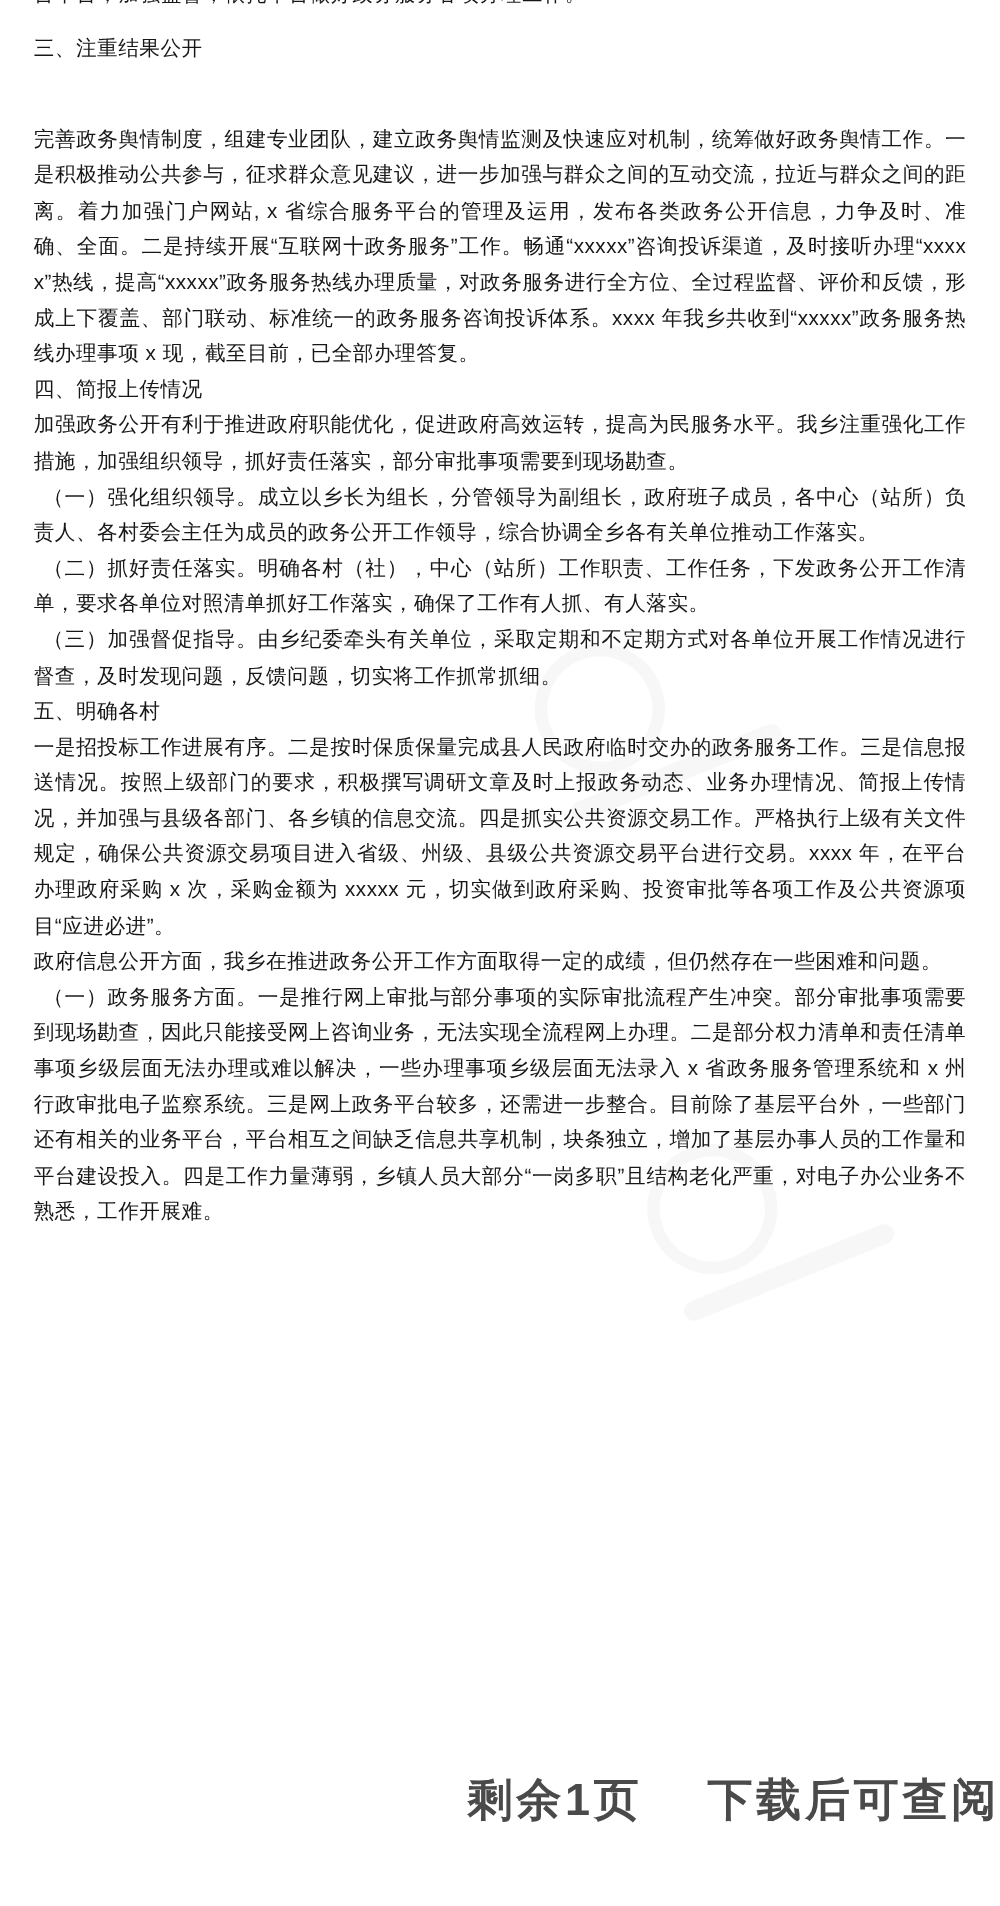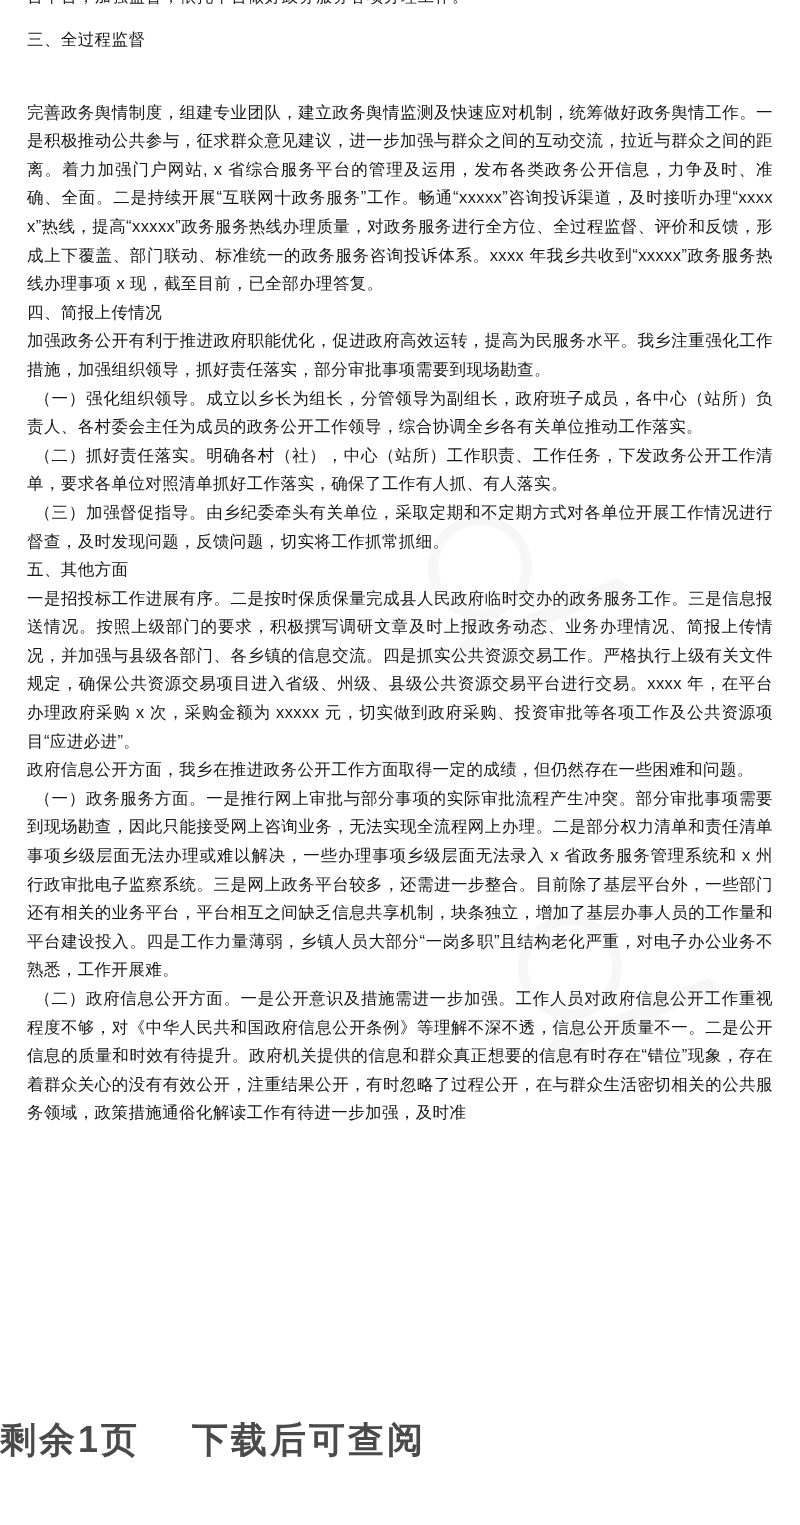--- a/index.html
+++ b/index.html
@@ -47,21 +47,21 @@
     margin-bottom: 44px !important;
   }
   .sub {
     text-indent: 0.45em;
   }
   .footer-banner {
     position: absolute;
     top: 1416px;
     left: 0;
     width: 800px;
-    text-align: left;
+    text-align: right;
     font-size: 36px;
     font-weight: bold;
     color: #4a4a4a;
     letter-spacing: 3px;
   }
   .footer-banner .gap {
     display: inline-block;
     width: 52px;
   }
   .watermark {
@@ -84,35 +84,34 @@
     border-radius: 8px;
   }
 </style>
 </head>
 <body>
 
 <div class="clipped-line">台平台，加强监督，依托平台做好政务服务各项办理工作。</div>
 
 <div class="content">
 
-  <p class="heading gap-after">三、全过程监督</p>
+  <p class="heading gap-after">三、注重结果公开</p>
   <p>完善政务舆情制度，组建专业团队，建立政务舆情监测及快速应对机制，统筹做好政务舆情工作。一是积极推动公共参与，征求群众意见建议，进一步加强与群众之间的互动交流，拉近与群众之间的距离。着力加强门户网站, x 省综合服务平台的管理及运用，发布各类政务公开信息，力争及时、准确、全面。二是持续开展“互联网十政务服务”工作。畅通“xxxxx”咨询投诉渠道，及时接听办理“xxxxx”热线，提高“xxxxx”政务服务热线办理质量，对政务服务进行全方位、全过程监督、评价和反馈，形成上下覆盖、部门联动、标准统一的政务服务咨询投诉体系。xxxx 年我乡共收到“xxxxx”政务服务热线办理事项 x 现，截至目前，已全部办理答复。</p>
 
   <p class="heading">四、简报上传情况</p>
   <p>加强政务公开有利于推进政府职能优化，促进政府高效运转，提高为民服务水平。我乡注重强化工作措施，加强组织领导，抓好责任落实，部分审批事项需要到现场勘查。</p>
   <p class="sub">（一）强化组织领导。成立以乡长为组长，分管领导为副组长，政府班子成员，各中心（站所）负责人、各村委会主任为成员的政务公开工作领导，综合协调全乡各有关单位推动工作落实。</p>
   <p class="sub">（二）抓好责任落实。明确各村（社），中心（站所）工作职责、工作任务，下发政务公开工作清单，要求各单位对照清单抓好工作落实，确保了工作有人抓、有人落实。</p>
   <p class="sub">（三）加强督促指导。由乡纪委牵头有关单位，采取定期和不定期方式对各单位开展工作情况进行督查，及时发现问题，反馈问题，切实将工作抓常抓细。</p>
 
-  <p class="heading">五、其他方面</p>
+  <p class="heading">五、明确各村</p>
   <p>一是招投标工作进展有序。二是按时保质保量完成县人民政府临时交办的政务服务工作。三是信息报送情况。按照上级部门的要求，积极撰写调研文章及时上报政务动态、业务办理情况、简报上传情况，并加强与县级各部门、各乡镇的信息交流。四是抓实公共资源交易工作。严格执行上级有关文件规定，确保公共资源交易项目进入省级、州级、县级公共资源交易平台进行交易。xxxx 年，在平台办理政府采购 x 次，采购金额为 xxxxx 元，切实做到政府采购、投资审批等各项工作及公共资源项目“应进必进”。</p>
 
   <p>政府信息公开方面，我乡在推进政务公开工作方面取得一定的成绩，但仍然存在一些困难和问题。</p>
   <p class="sub">（一）政务服务方面。一是推行网上审批与部分事项的实际审批流程产生冲突。部分审批事项需要到现场勘查，因此只能接受网上咨询业务，无法实现全流程网上办理。二是部分权力清单和责任清单事项乡级层面无法办理或难以解决，一些办理事项乡级层面无法录入 x 省政务服务管理系统和 x 州行政审批电子监察系统。三是网上政务平台较多，还需进一步整合。目前除了基层平台外，一些部门还有相关的业务平台，平台相互之间缺乏信息共享机制，块条独立，增加了基层办事人员的工作量和平台建设投入。四是工作力量薄弱，乡镇人员大部分“一岗多职”且结构老化严重，对电子办公业务不熟悉，工作开展难。</p>
-  <p class="sub">（二）政府信息公开方面。一是公开意识及措施需进一步加强。工作人员对政府信息公开工作重视程度不够，对《中华人民共和国政府信息公开条例》等理解不深不透，信息公开质量不一。二是公开信息的质量和时效有待提升。政府机关提供的信息和群众真正想要的信息有时存在“错位”现象，存在着群众关心的没有有效公开，注重结果公开，有时忽略了过程公开，在与群众生活密切相关的公共服务领域，政策措施通俗化解读工作有待进一步加强，及时准</p>
 
 </div>
 
 <div class="watermark" style="left:430px; top:500px;">
   <div class="wm-circle"></div>
   <div class="wm-bar"></div>
 </div>
 <div class="watermark" style="left:520px; top:900px;">
   <div class="wm-circle"></div>
   <div class="wm-bar"></div>

